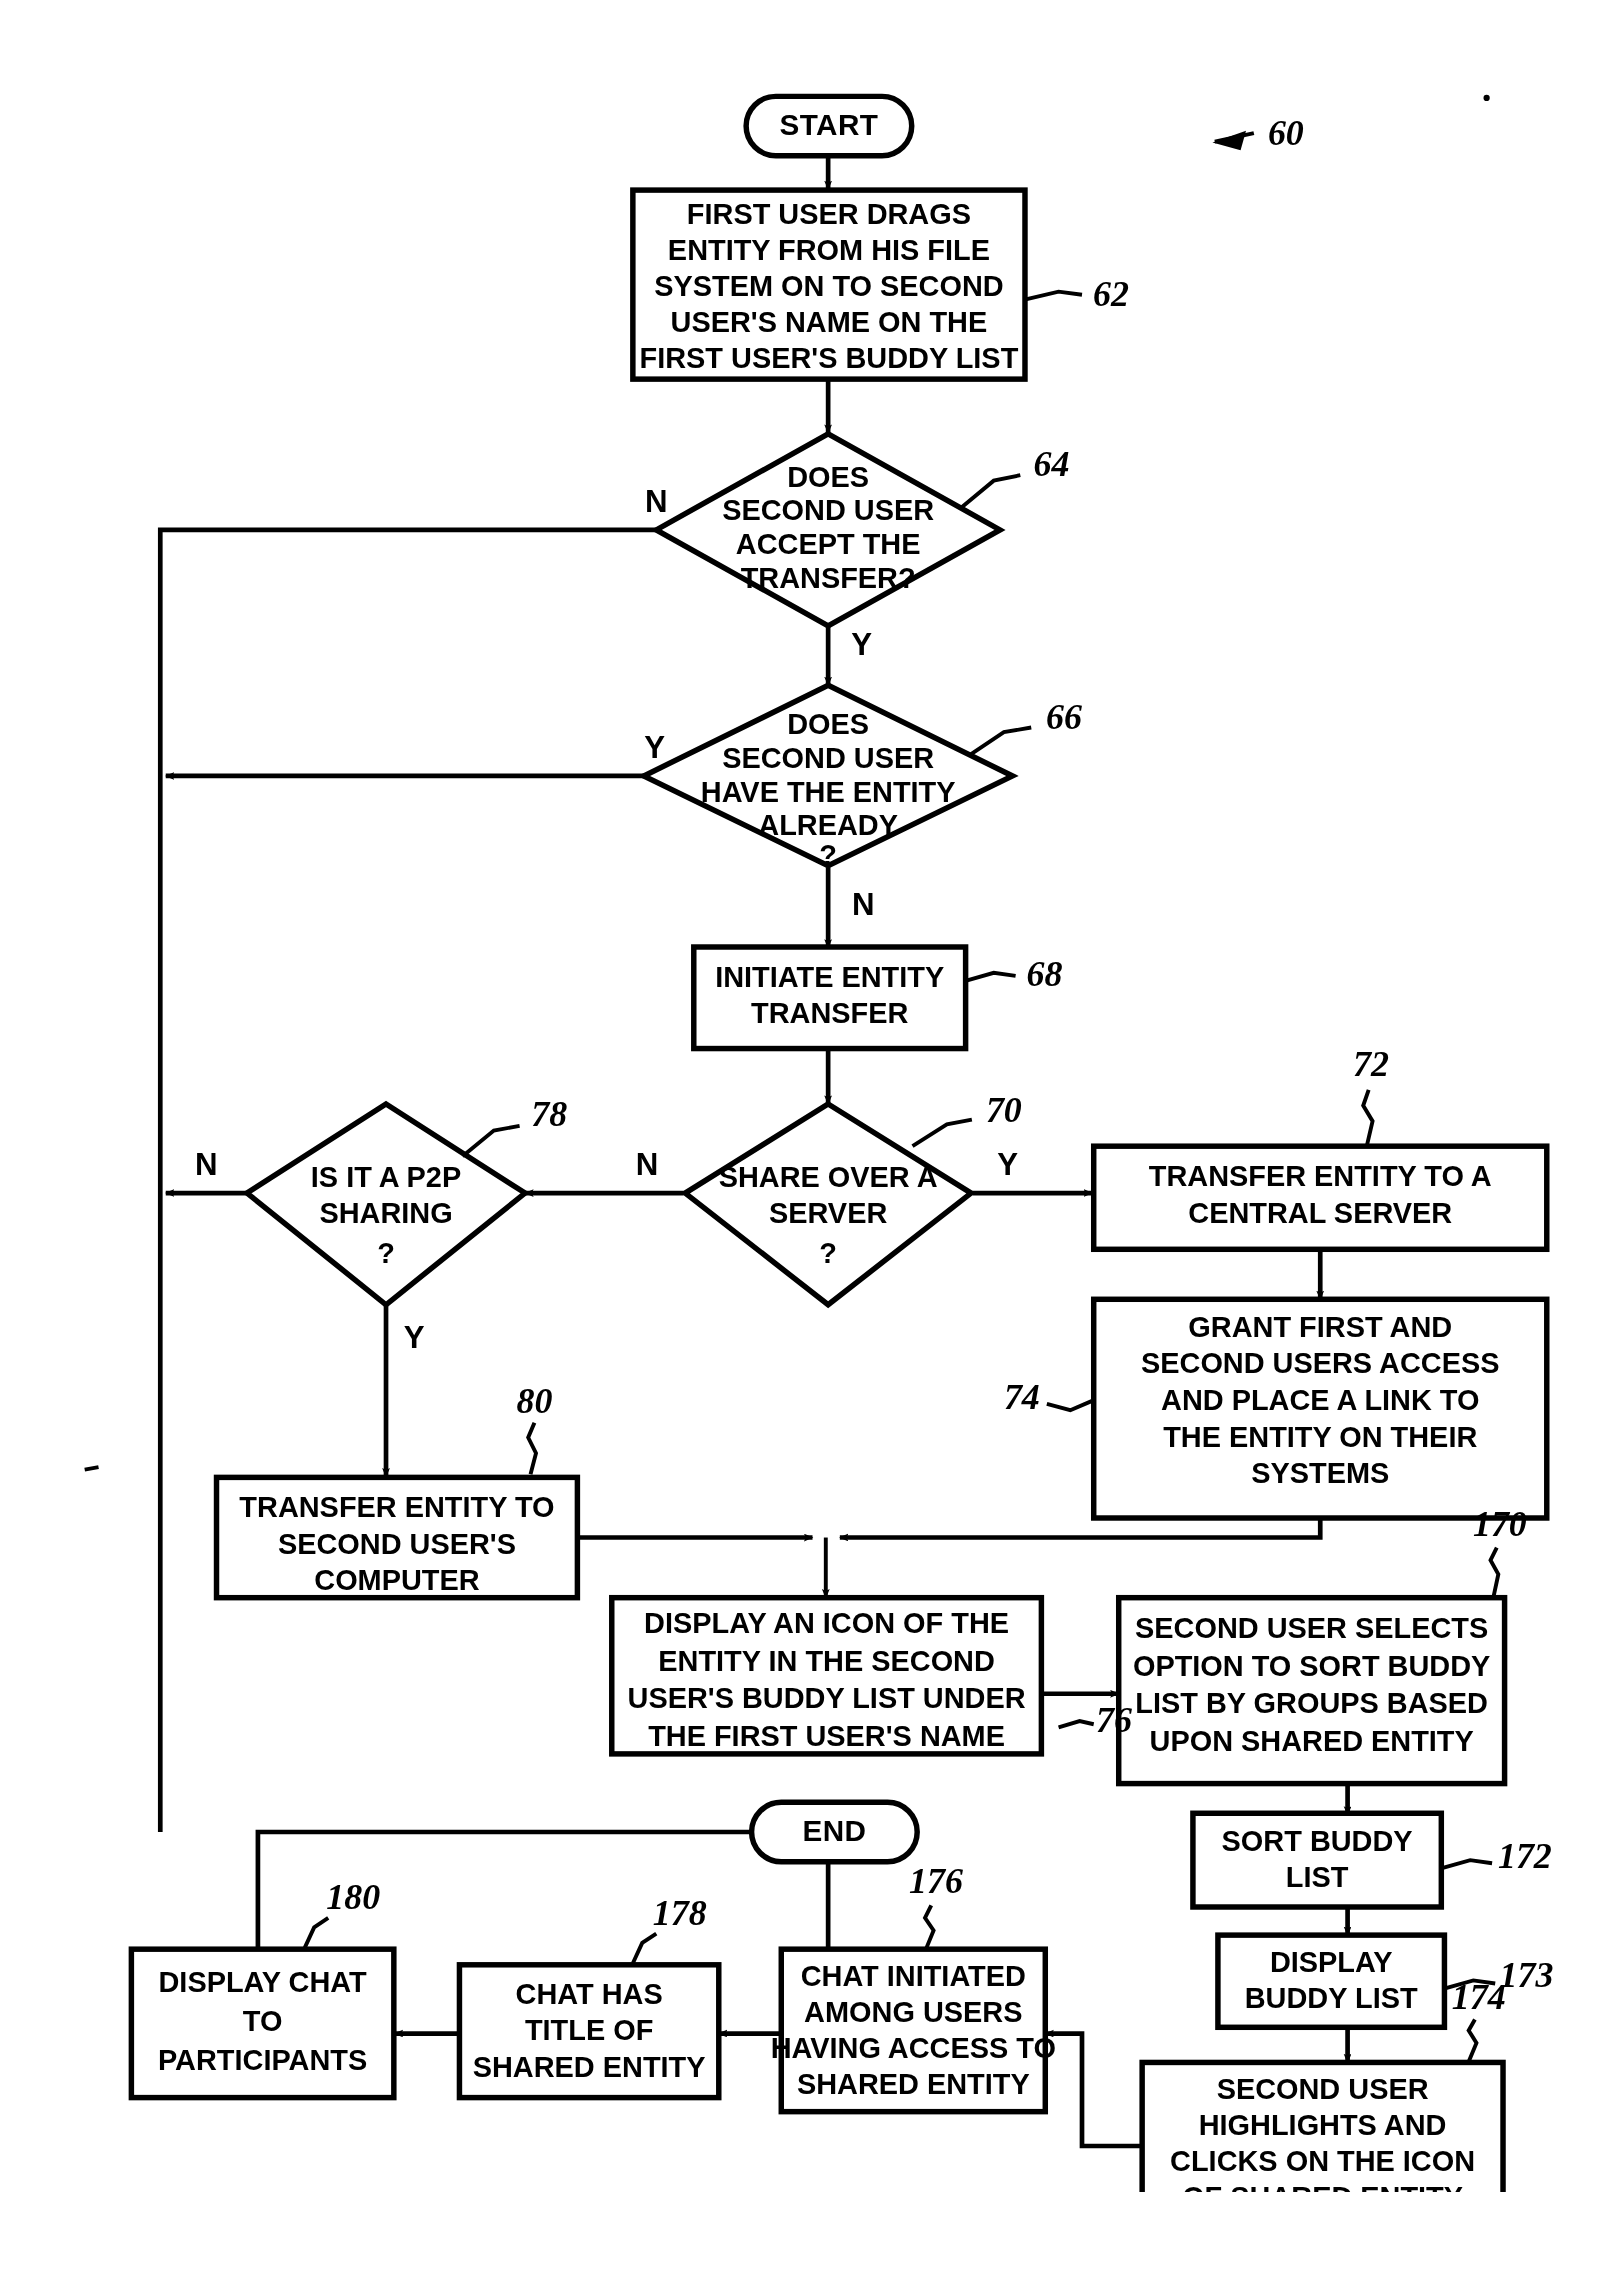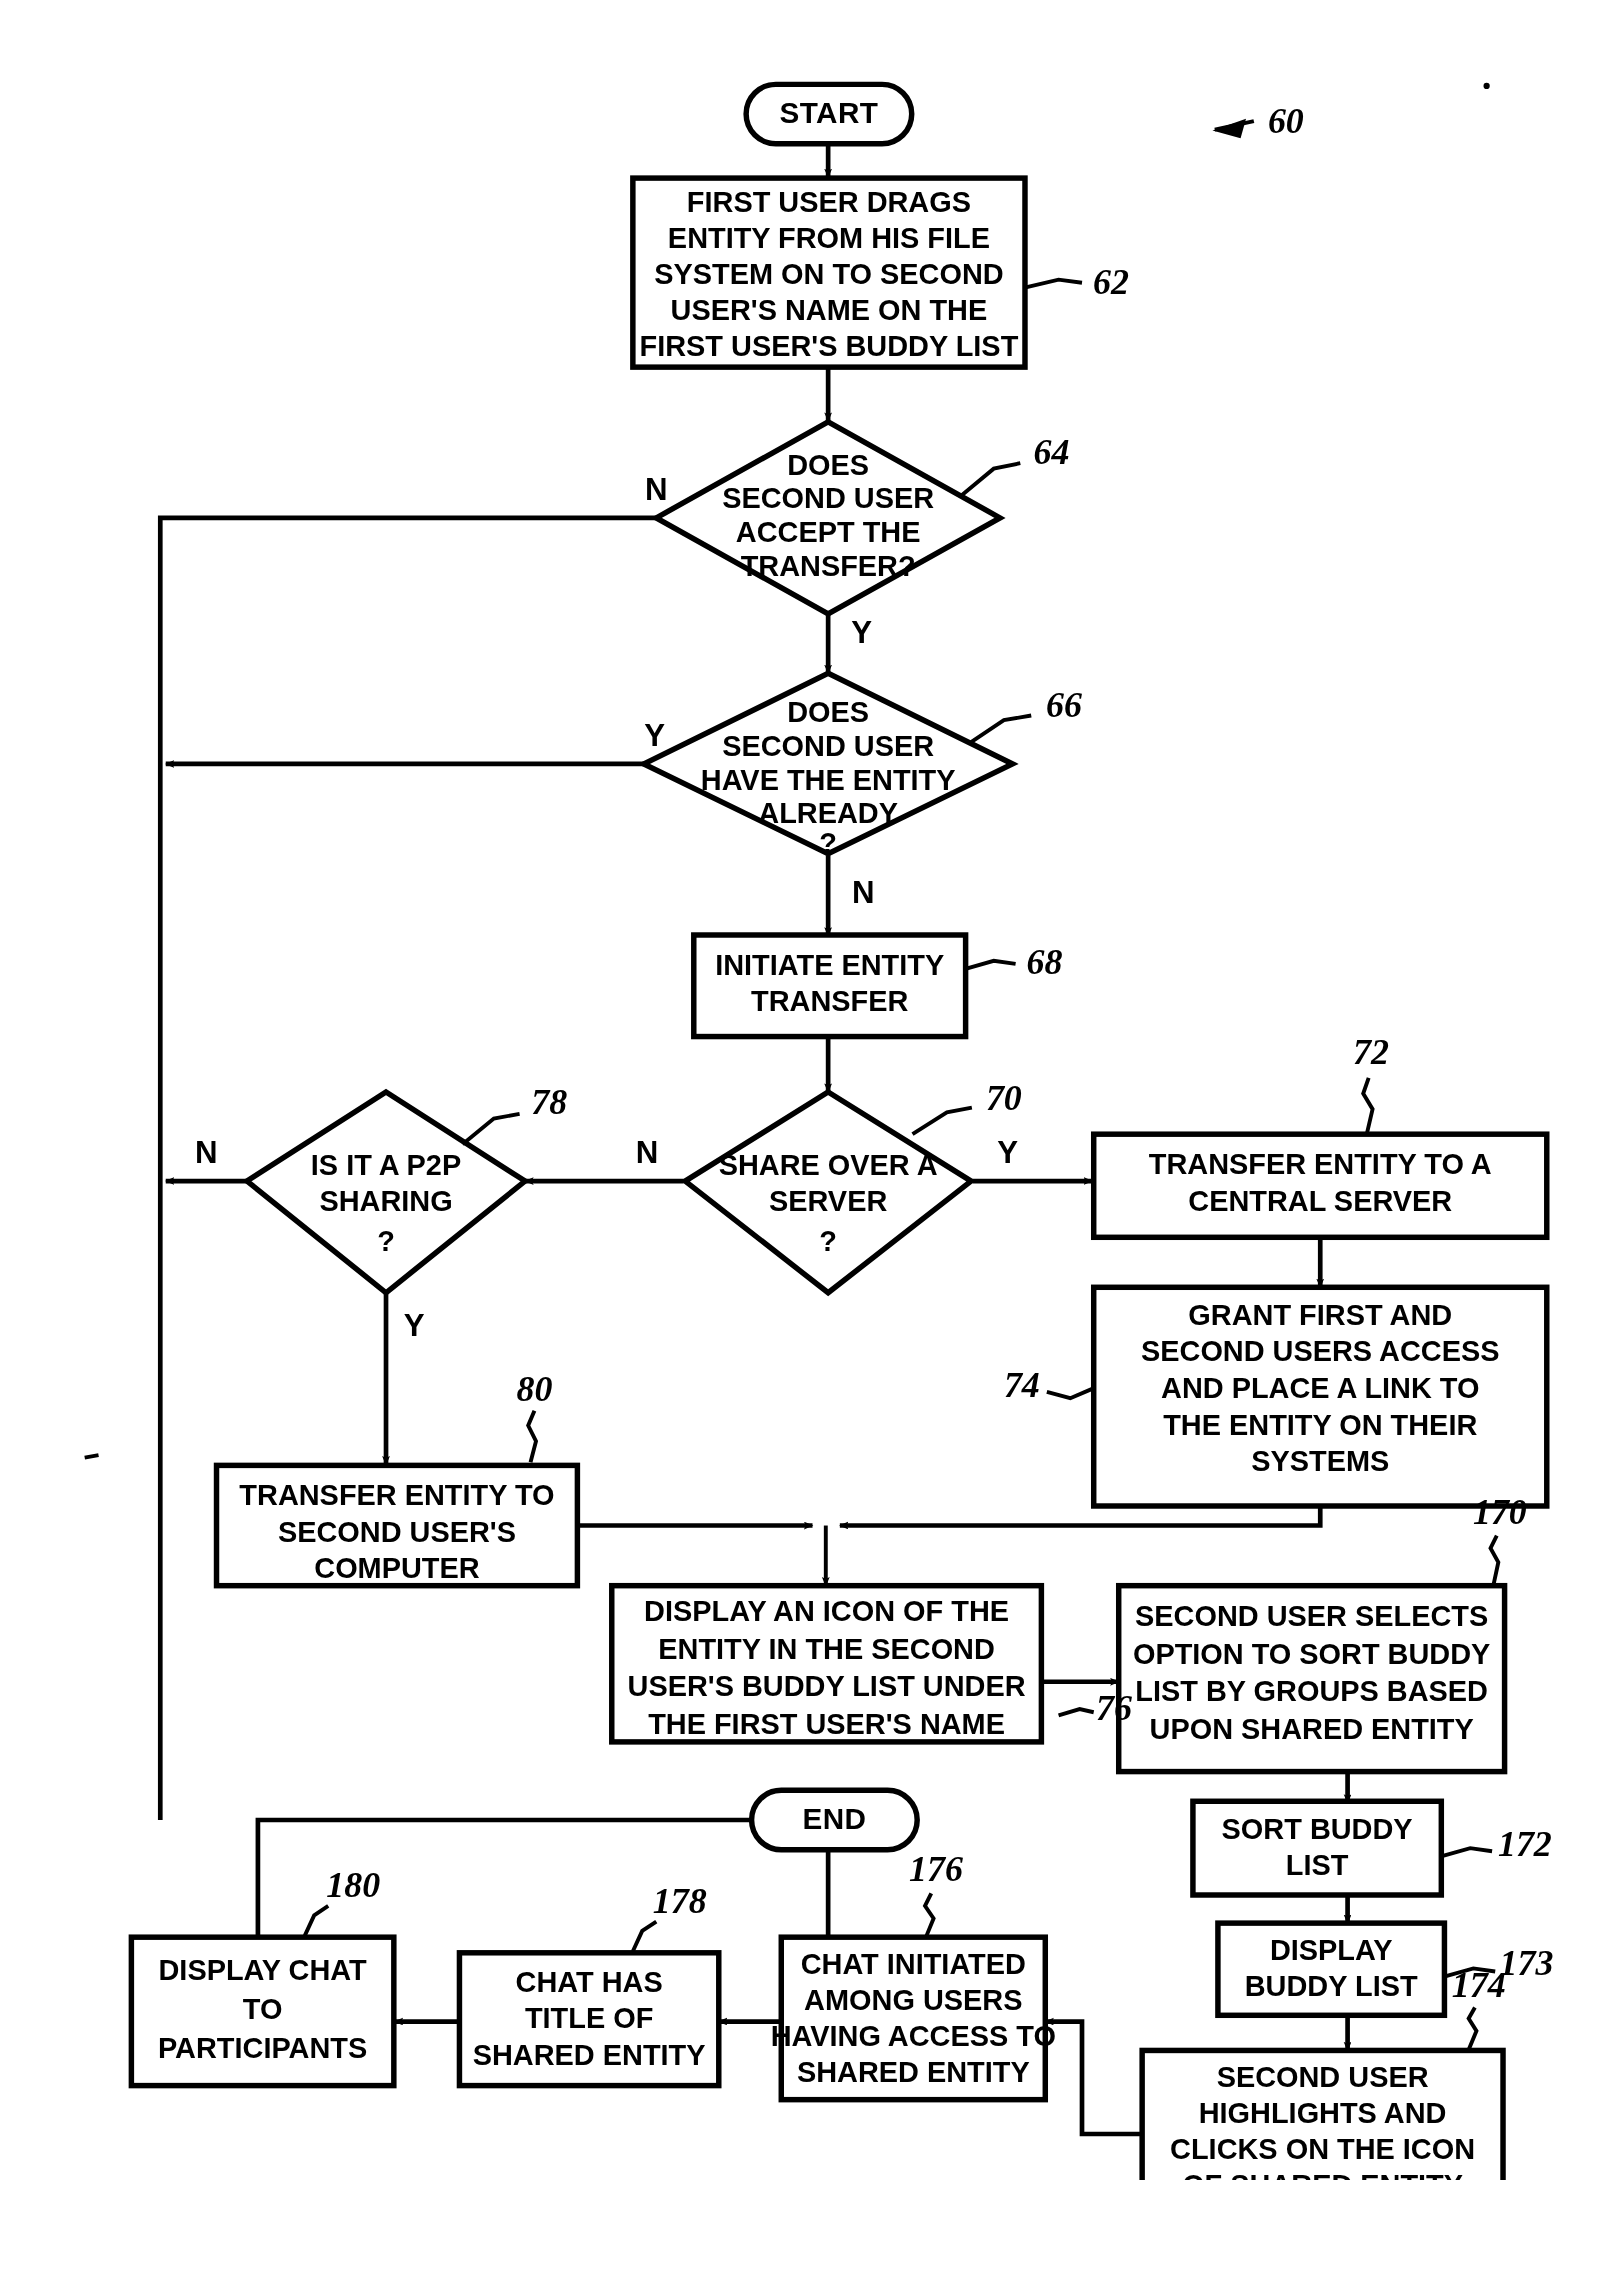--- a/index.html
+++ b/index.html
@@ -10,20 +10,21 @@
   }
   body {
     font-family: "Liberation Sans", sans-serif;
   }
   #page {
     position: relative;
     width: 1618px;
     height: 2180px;
     background: #ffffff;
     overflow: hidden;
+    margin-top: 12px;
   }
   #figure-svg {
     position: absolute;
     left: 0;
     top: 0;
     width: 1618px;
     height: 2284px;
   }
   .node-text {
     font-family: "Liberation Sans", sans-serif;

